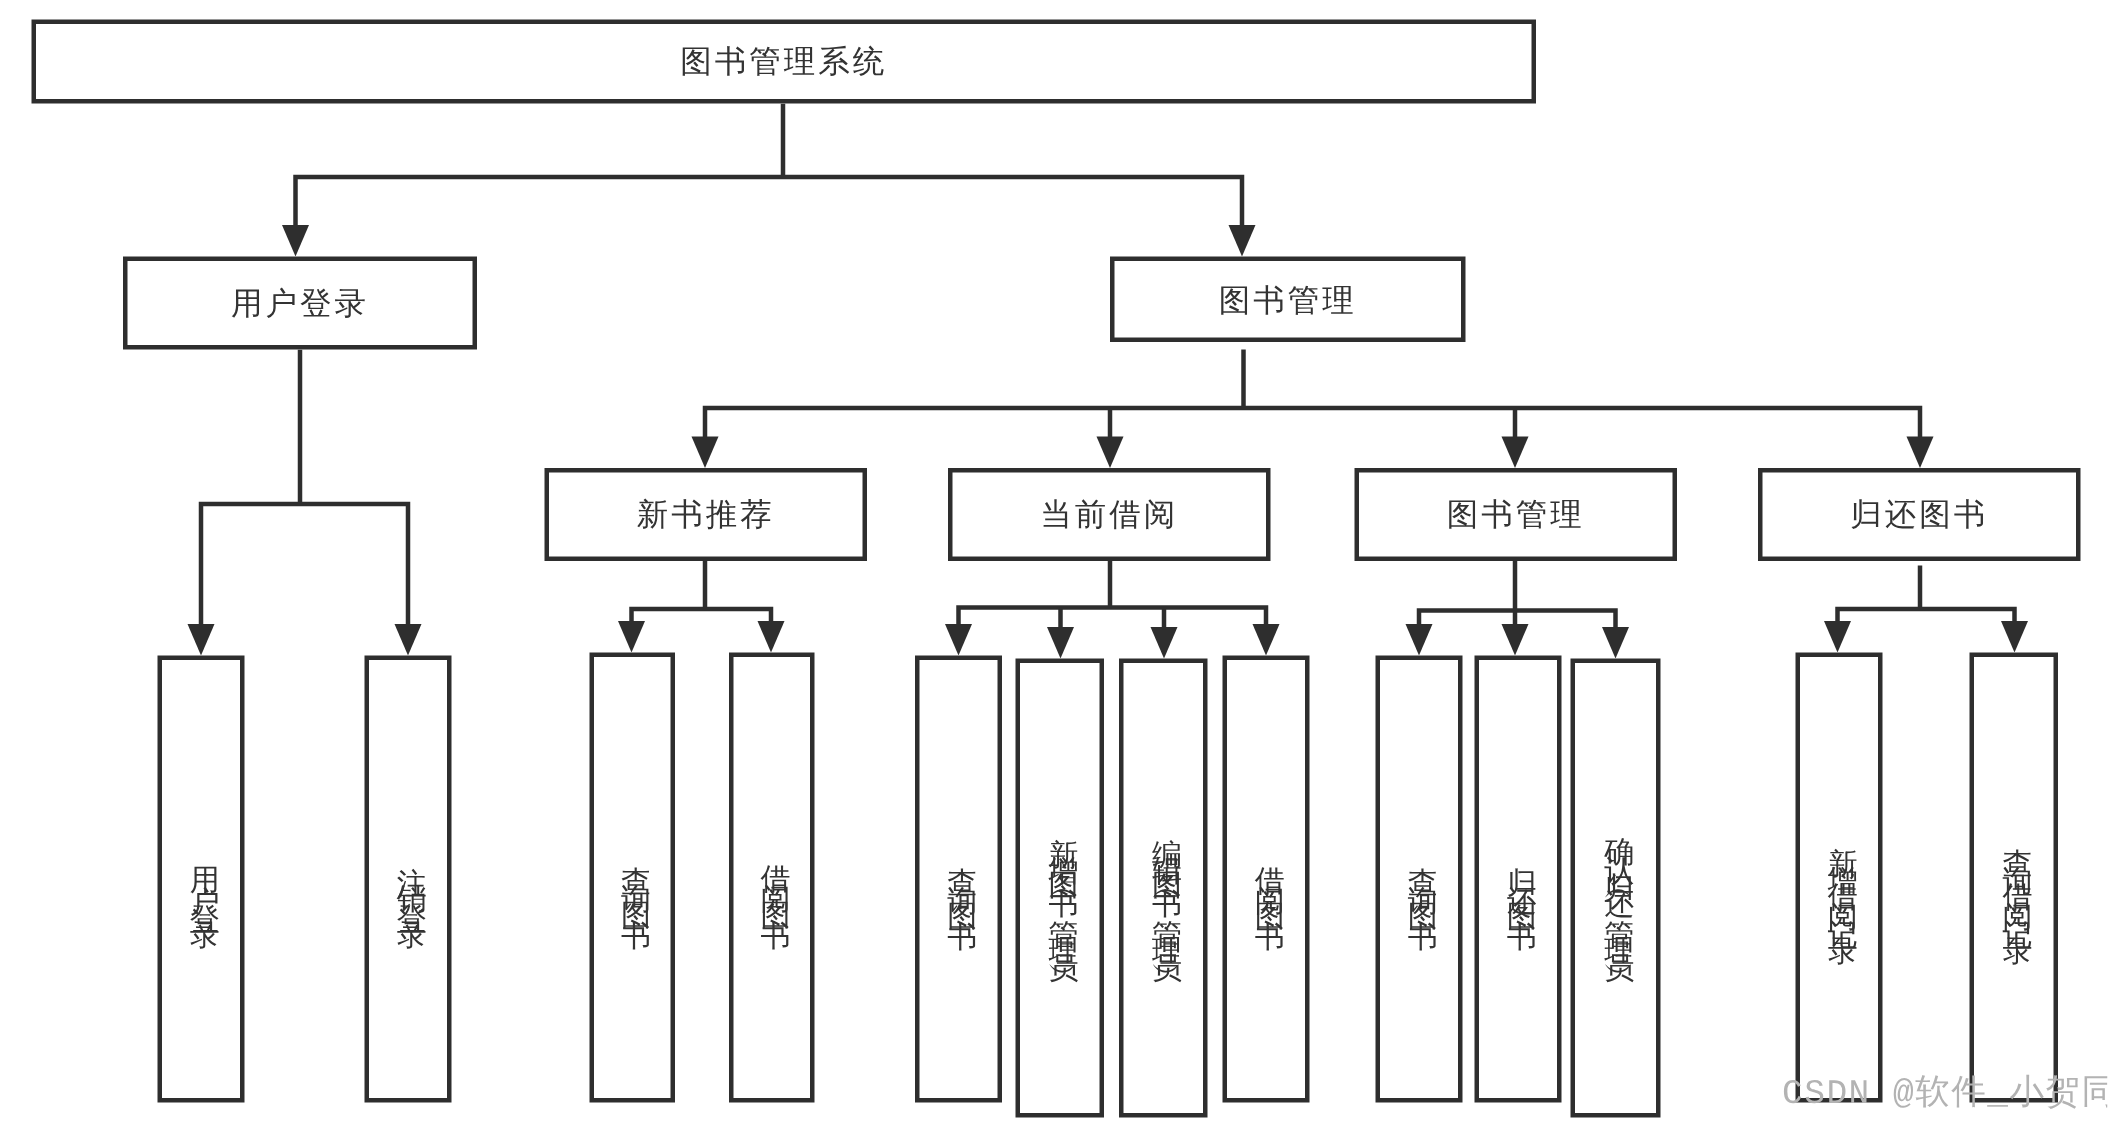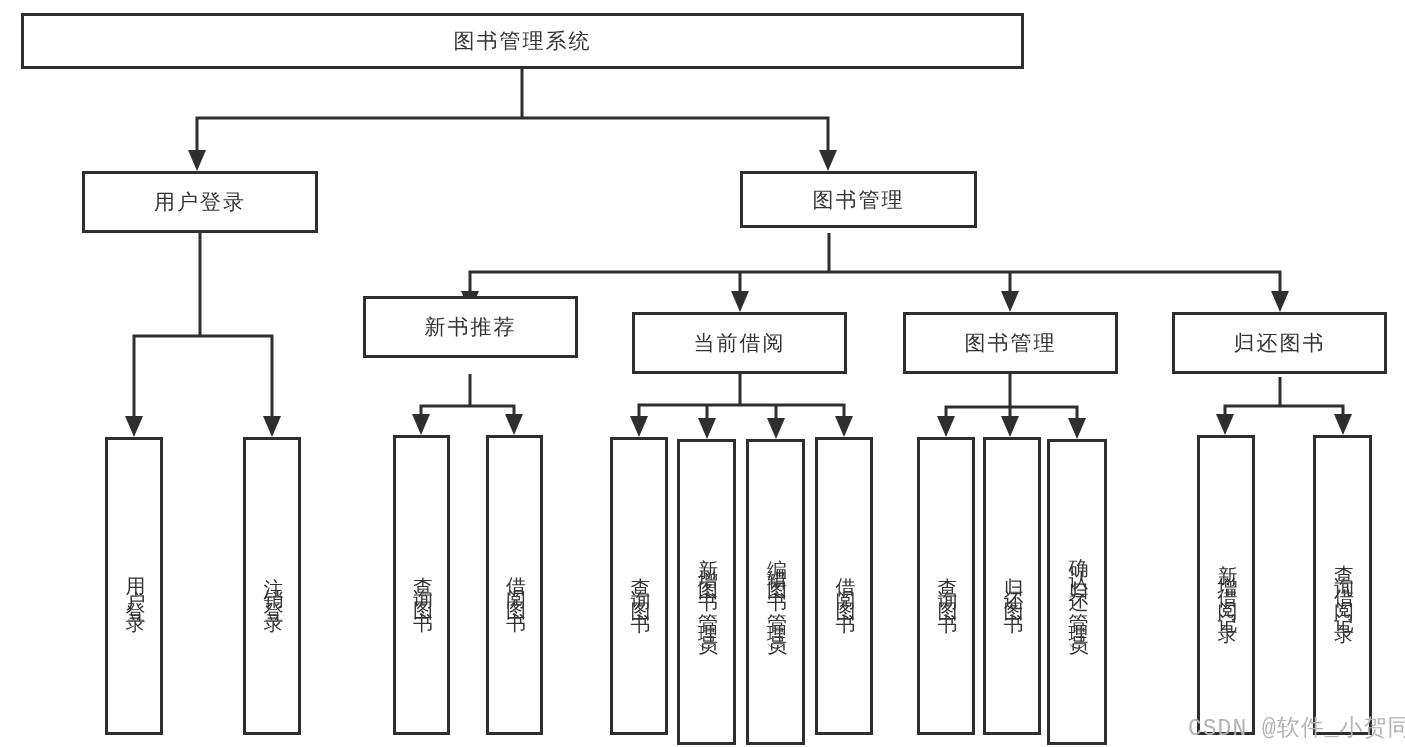--- a/index.html
+++ b/index.html
@@ -96,21 +96,21 @@
     <span>图书管理系统</span>
   </div>
 
   <div class="hbox" style="left:82px;top:171px;width:236px;height:62px">
     <span>用户登录</span>
   </div>
   <div class="hbox" style="left:740px;top:171px;width:237px;height:57px">
     <span>图书管理</span>
   </div>
 
-  <div class="hbox" style="left:363px;top:296px;width:215px;height:62px">
+  <div class="hbox" style="left:363px;top:312px;width:215px;height:62px">
     <span>新书推荐</span>
   </div>
   <div class="hbox" style="left:632px;top:312px;width:215px;height:62px">
     <span>当前借阅</span>
   </div>
   <div class="hbox" style="left:903px;top:312px;width:215px;height:62px">
     <span>图书管理</span>
   </div>
   <div class="hbox" style="left:1172px;top:312px;width:215px;height:62px">
     <span>归还图书</span>

